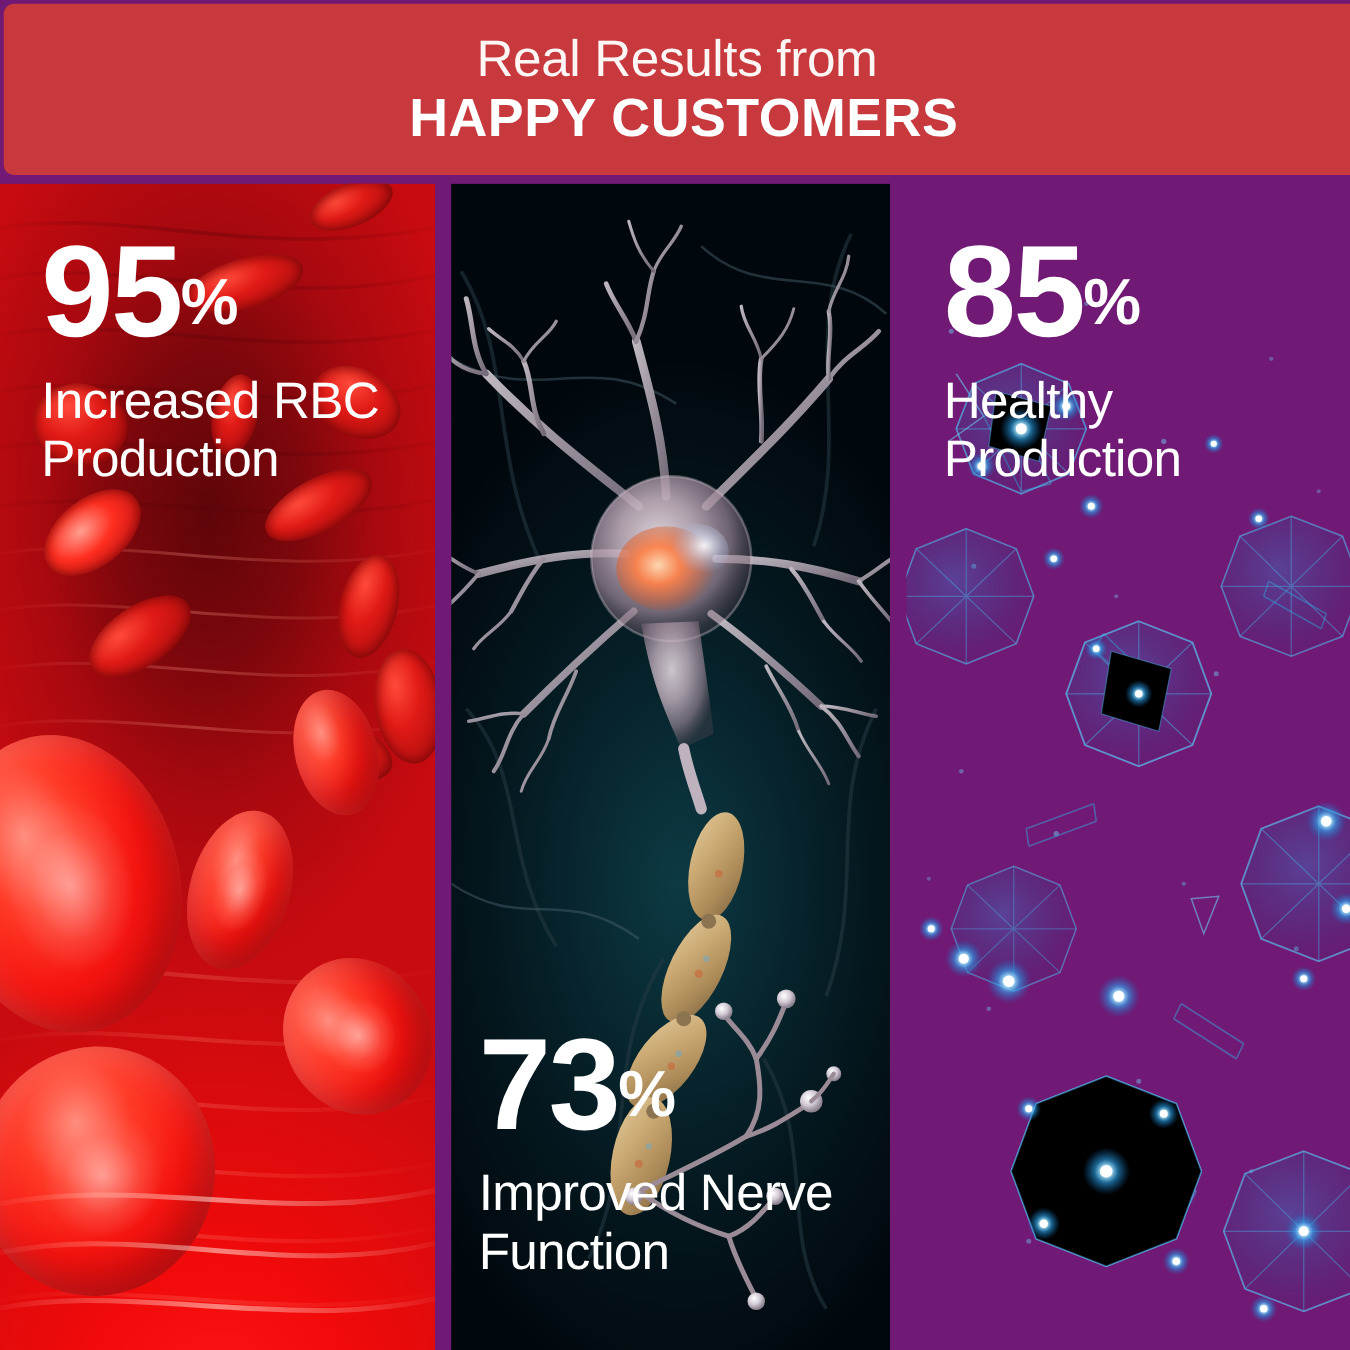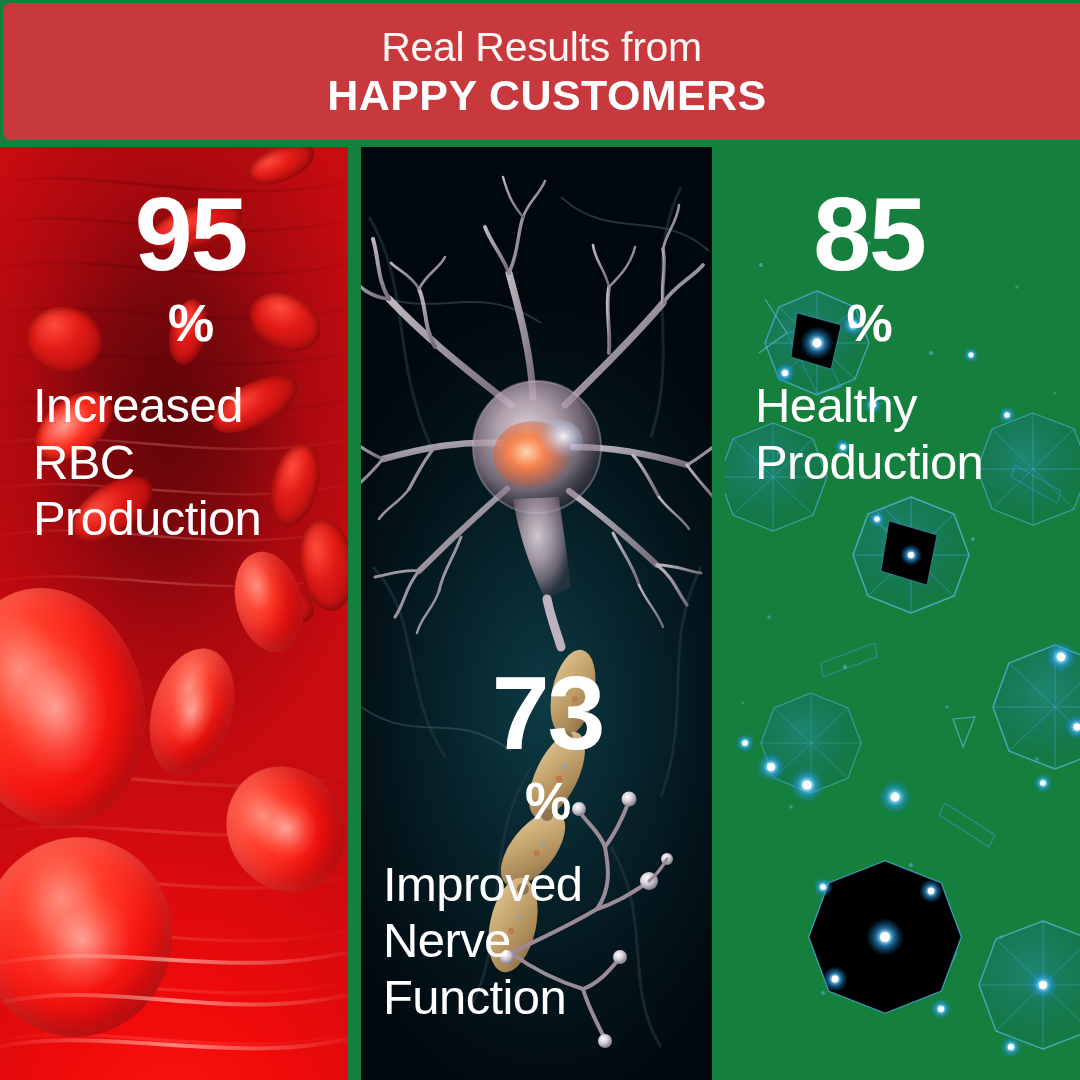--- a/index.html
+++ b/index.html
@@ -2,21 +2,21 @@
 <html><head>
 <meta charset="utf-8">
 <style>
   * { margin:0; padding:0; box-sizing:border-box; }
   html, body {
     width:1080px; height:1080px;
     background:#ffffff;
     font-family:"Liberation Sans", sans-serif;
     overflow:hidden;
   }
-  #root { position:relative; width:1080px; height:1080px; background:#15803d; }
+  #root { position:relative; width:1080px; height:1080px; background:#701a75; }
 
   
   .banner{
     position:absolute; left:3px; top:3px;
     width:1077px; height:137px;
     background:#c8393d;
     border-radius:8px 0 0 8px;
     display:flex; flex-direction:column;
     align-items:center; justify-content:center;
     line-height:1.0;
@@ -42,25 +42,25 @@
   .p3{ left:725px; width:355px; }
 
   
   .stat{ position:absolute; z-index:40; color:#fff; }
   .stat-top{ left:33px; top:40px; }
   .stat-top-3{ left:30px; top:40px; }
   .stat-bottom{ left:22px; bottom:55px; }
 
   .stat-num{
     font-size:104px; font-weight:700; line-height:0.92;
-    letter-spacing:-2px; display:flex; align-items:center;flex-direction:column;
+    letter-spacing:-2px; display:flex; align-items:flex-end;
   }
   .stat-pct{ font-size:52px; font-weight:700; line-height:1.55; letter-spacing:-1px; }
   .stat-label{
-    font-size:49px; font-weight:400; line-height:1.15;
+    font-size:41px; font-weight:400; line-height:1.15;
     letter-spacing:-0.6px; margin-top:14px; white-space:pre-line;
   }
 
   
   .rbc-bg{
     position:absolute; inset:0;
     background:
       radial-gradient(ellipse 150% 60% at 50% 105%, #ff1414 0%, #f00a0a 22%, rgba(190,6,10,0) 62%),
       radial-gradient(ellipse 62% 40% at 48% 28%, #5e0509 0%, #7d070c 34%, #a8090f 62%, #c80b10 100%),
       linear-gradient(180deg,#8d070c 0%,#b00a10 40%,#e81010 70%,#ff1a18 100%);

